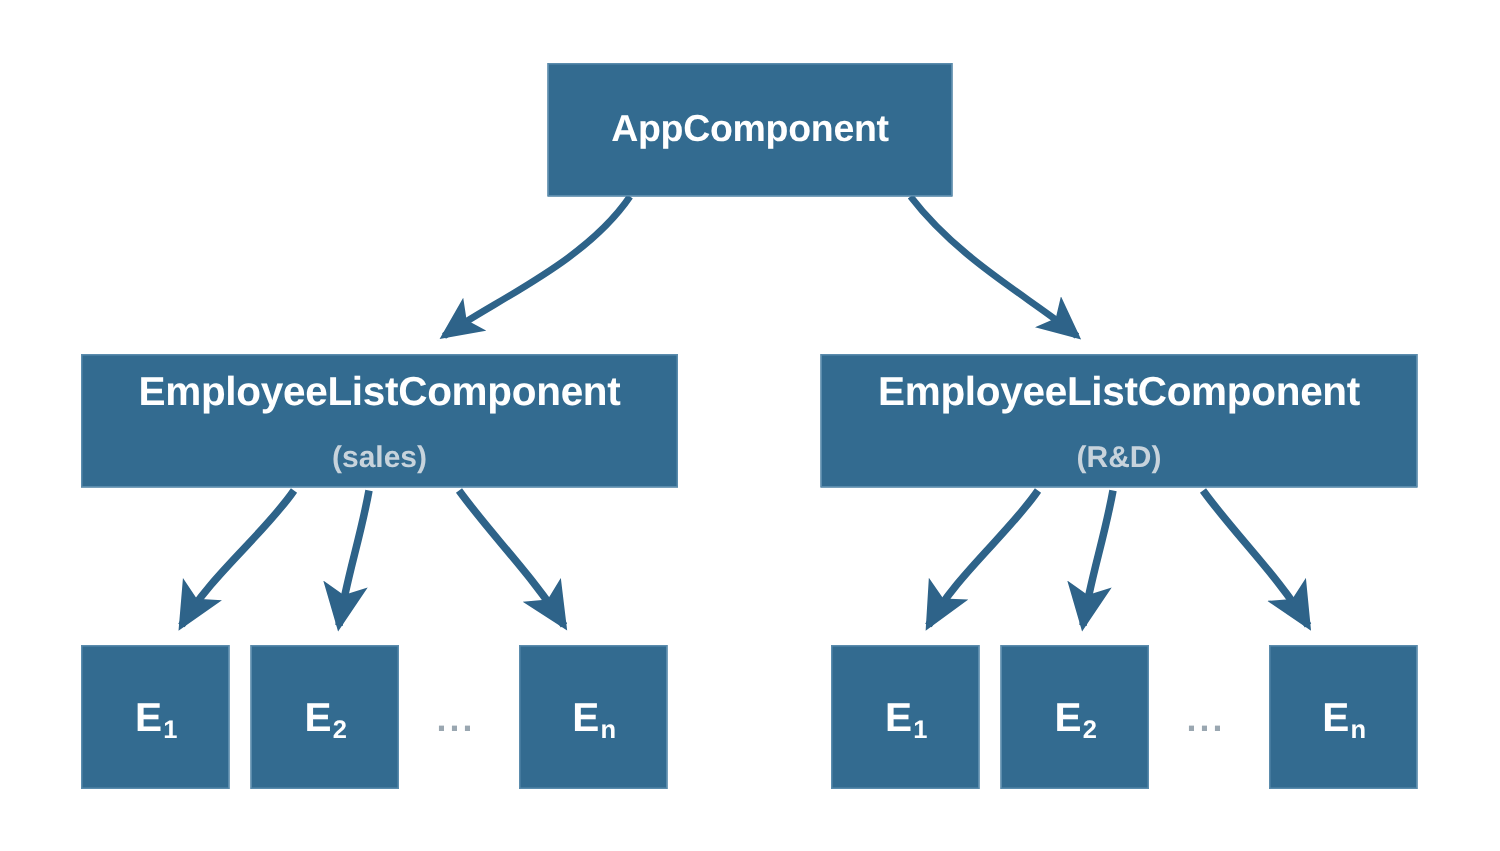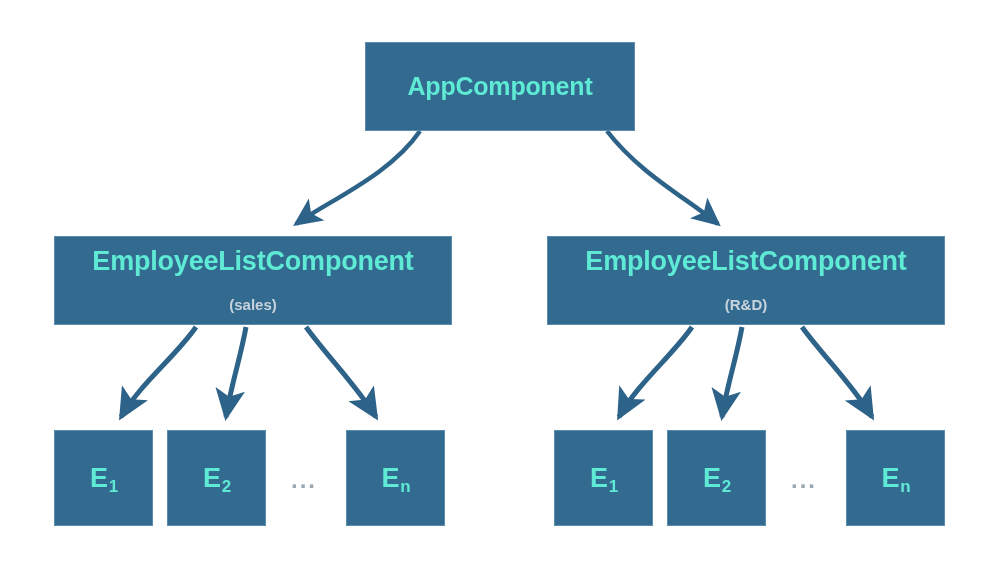--- a/index.html
+++ b/index.html
@@ -31,39 +31,39 @@
     background: #336b90;
     border: 1px solid #5b8cad;
     box-sizing: border-box;
     display: flex;
     flex-direction: column;
     align-items: center;
     justify-content: center;
     text-align: center;
   }
   .node .title {
-    color: #5eead4;
+    color: #ffffff;
     font-weight: bold;
     letter-spacing: -0.2px;
     white-space: nowrap;
   }
   .node .subtitle {
     color: #c7d3dc;
     font-weight: bold;
     white-space: nowrap;
   }
   .node-root .title {
     font-size: 25px;
   }
   .node-list .title {
     font-size: 27px;
     line-height: 30px;
   }
   .node-list .subtitle {
-    font-size: 15px;
+    font-size: 20px;
     line-height: 22px;
     margin-top: 18px;
   }
   .node-leaf .title {
     font-size: 27px;
     line-height: 28px;
   }
   .node-leaf .title sub {
     font-size: 17px;
     font-weight: bold;

